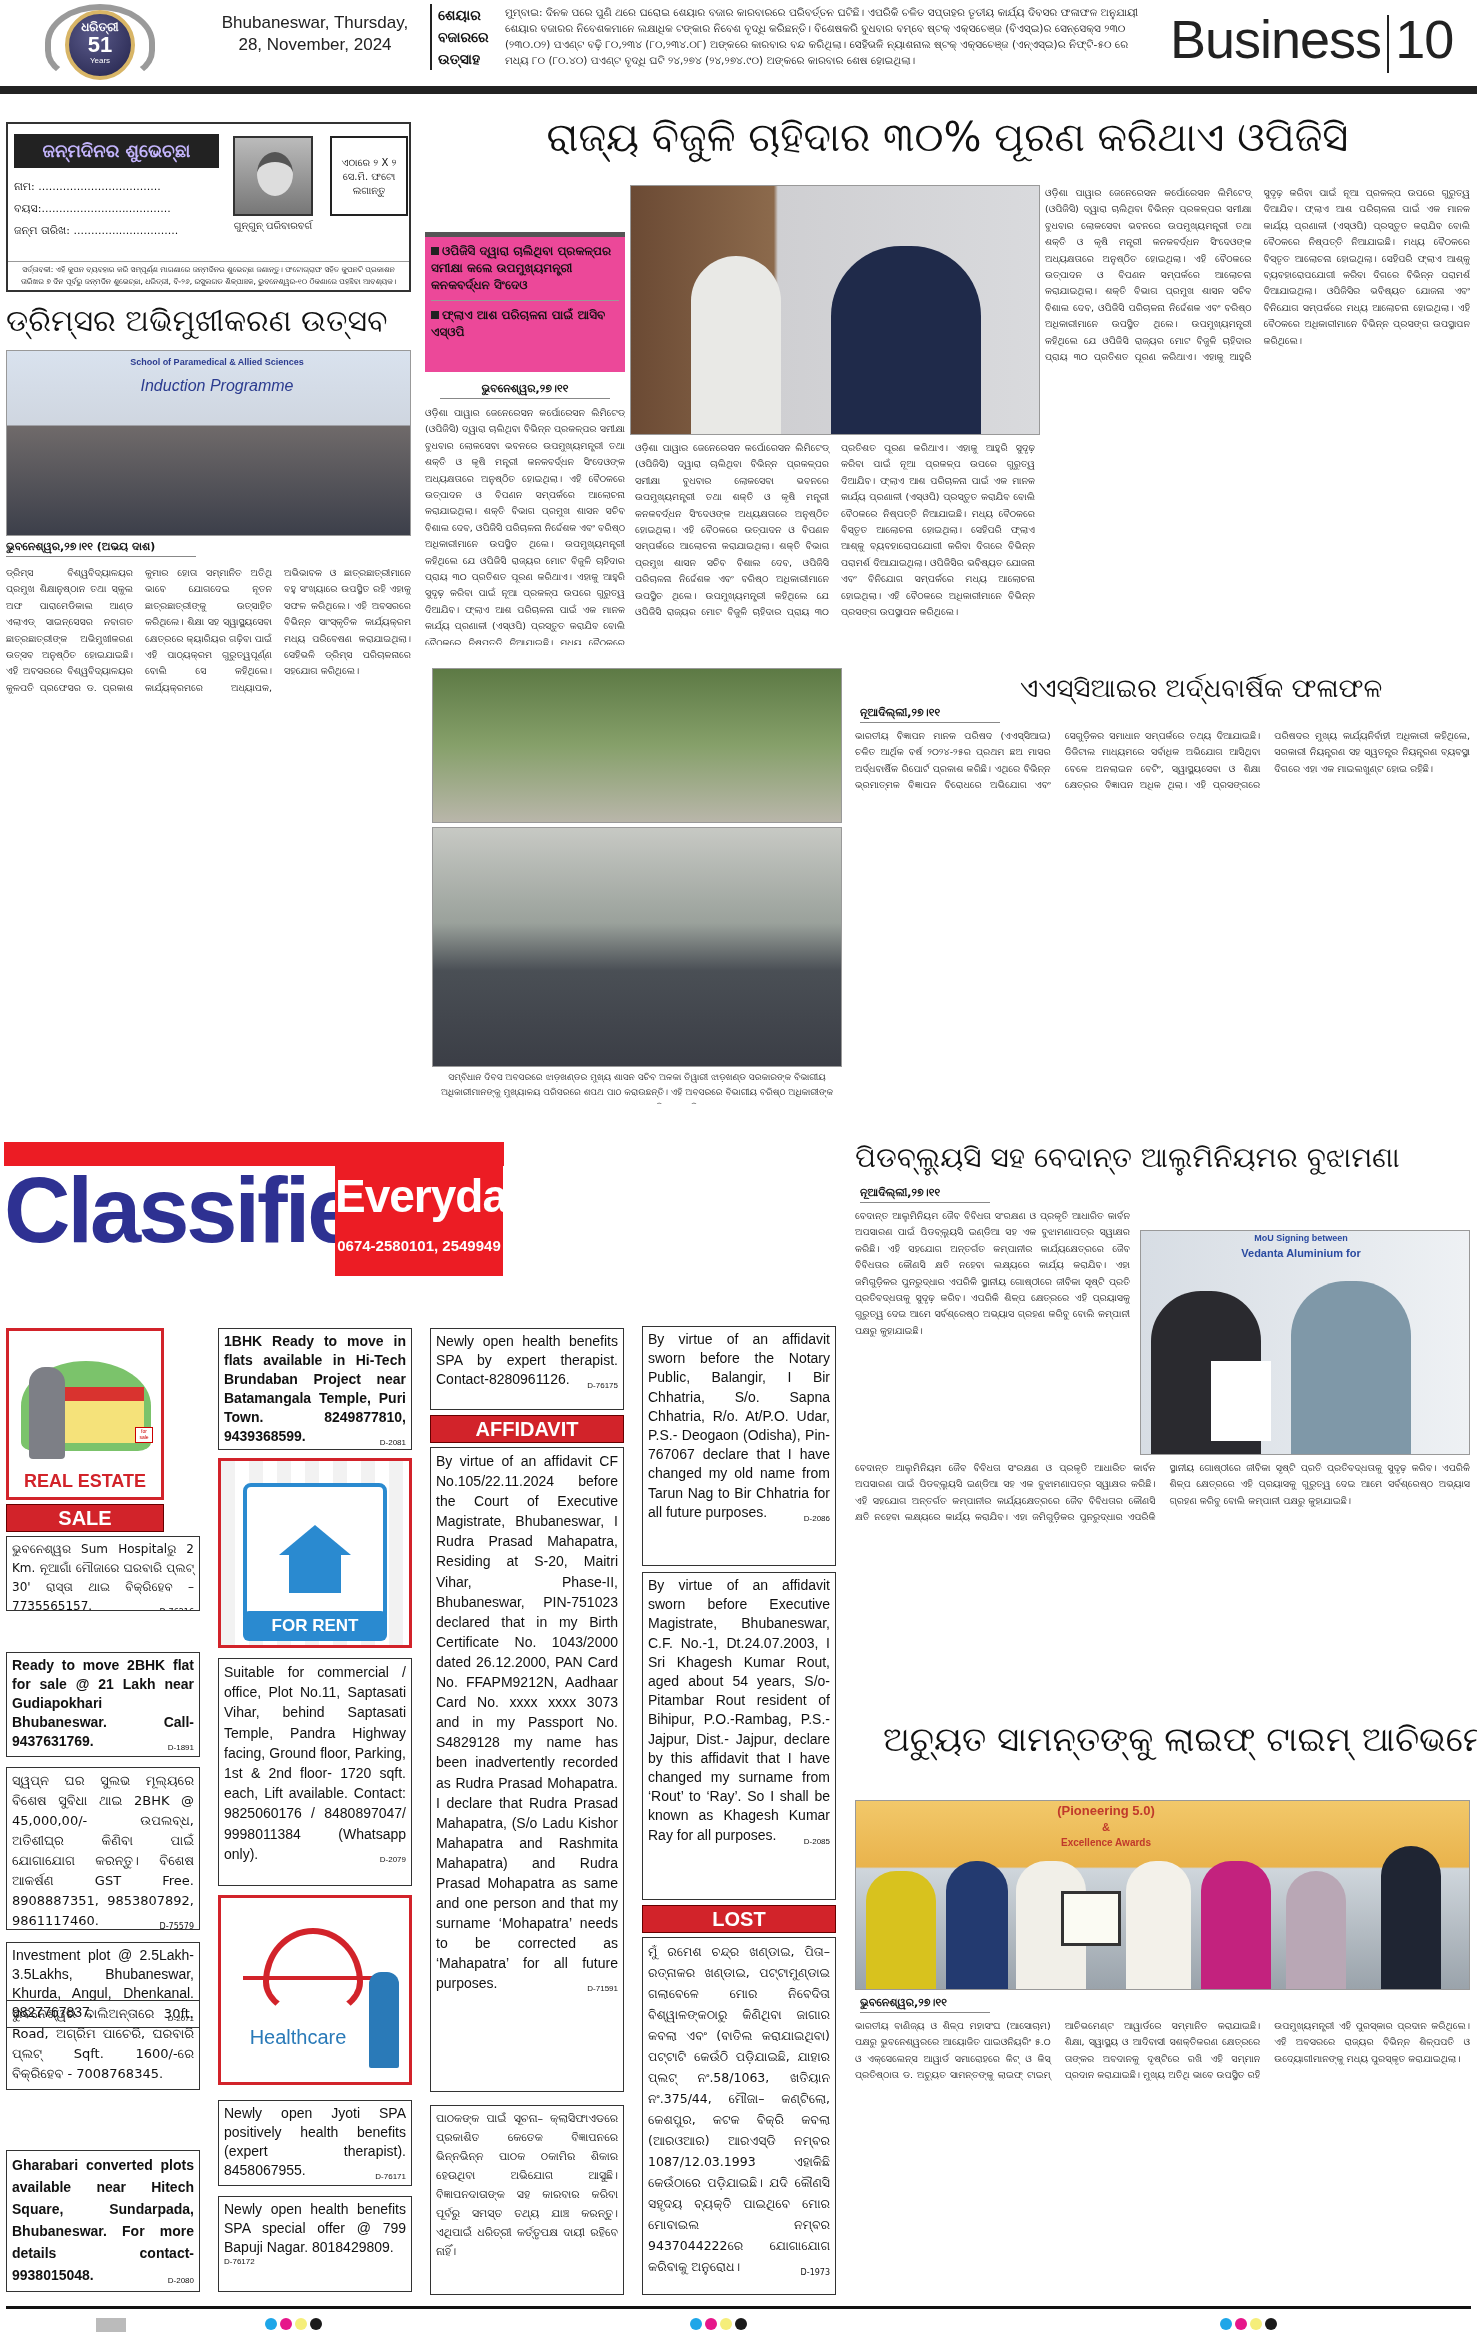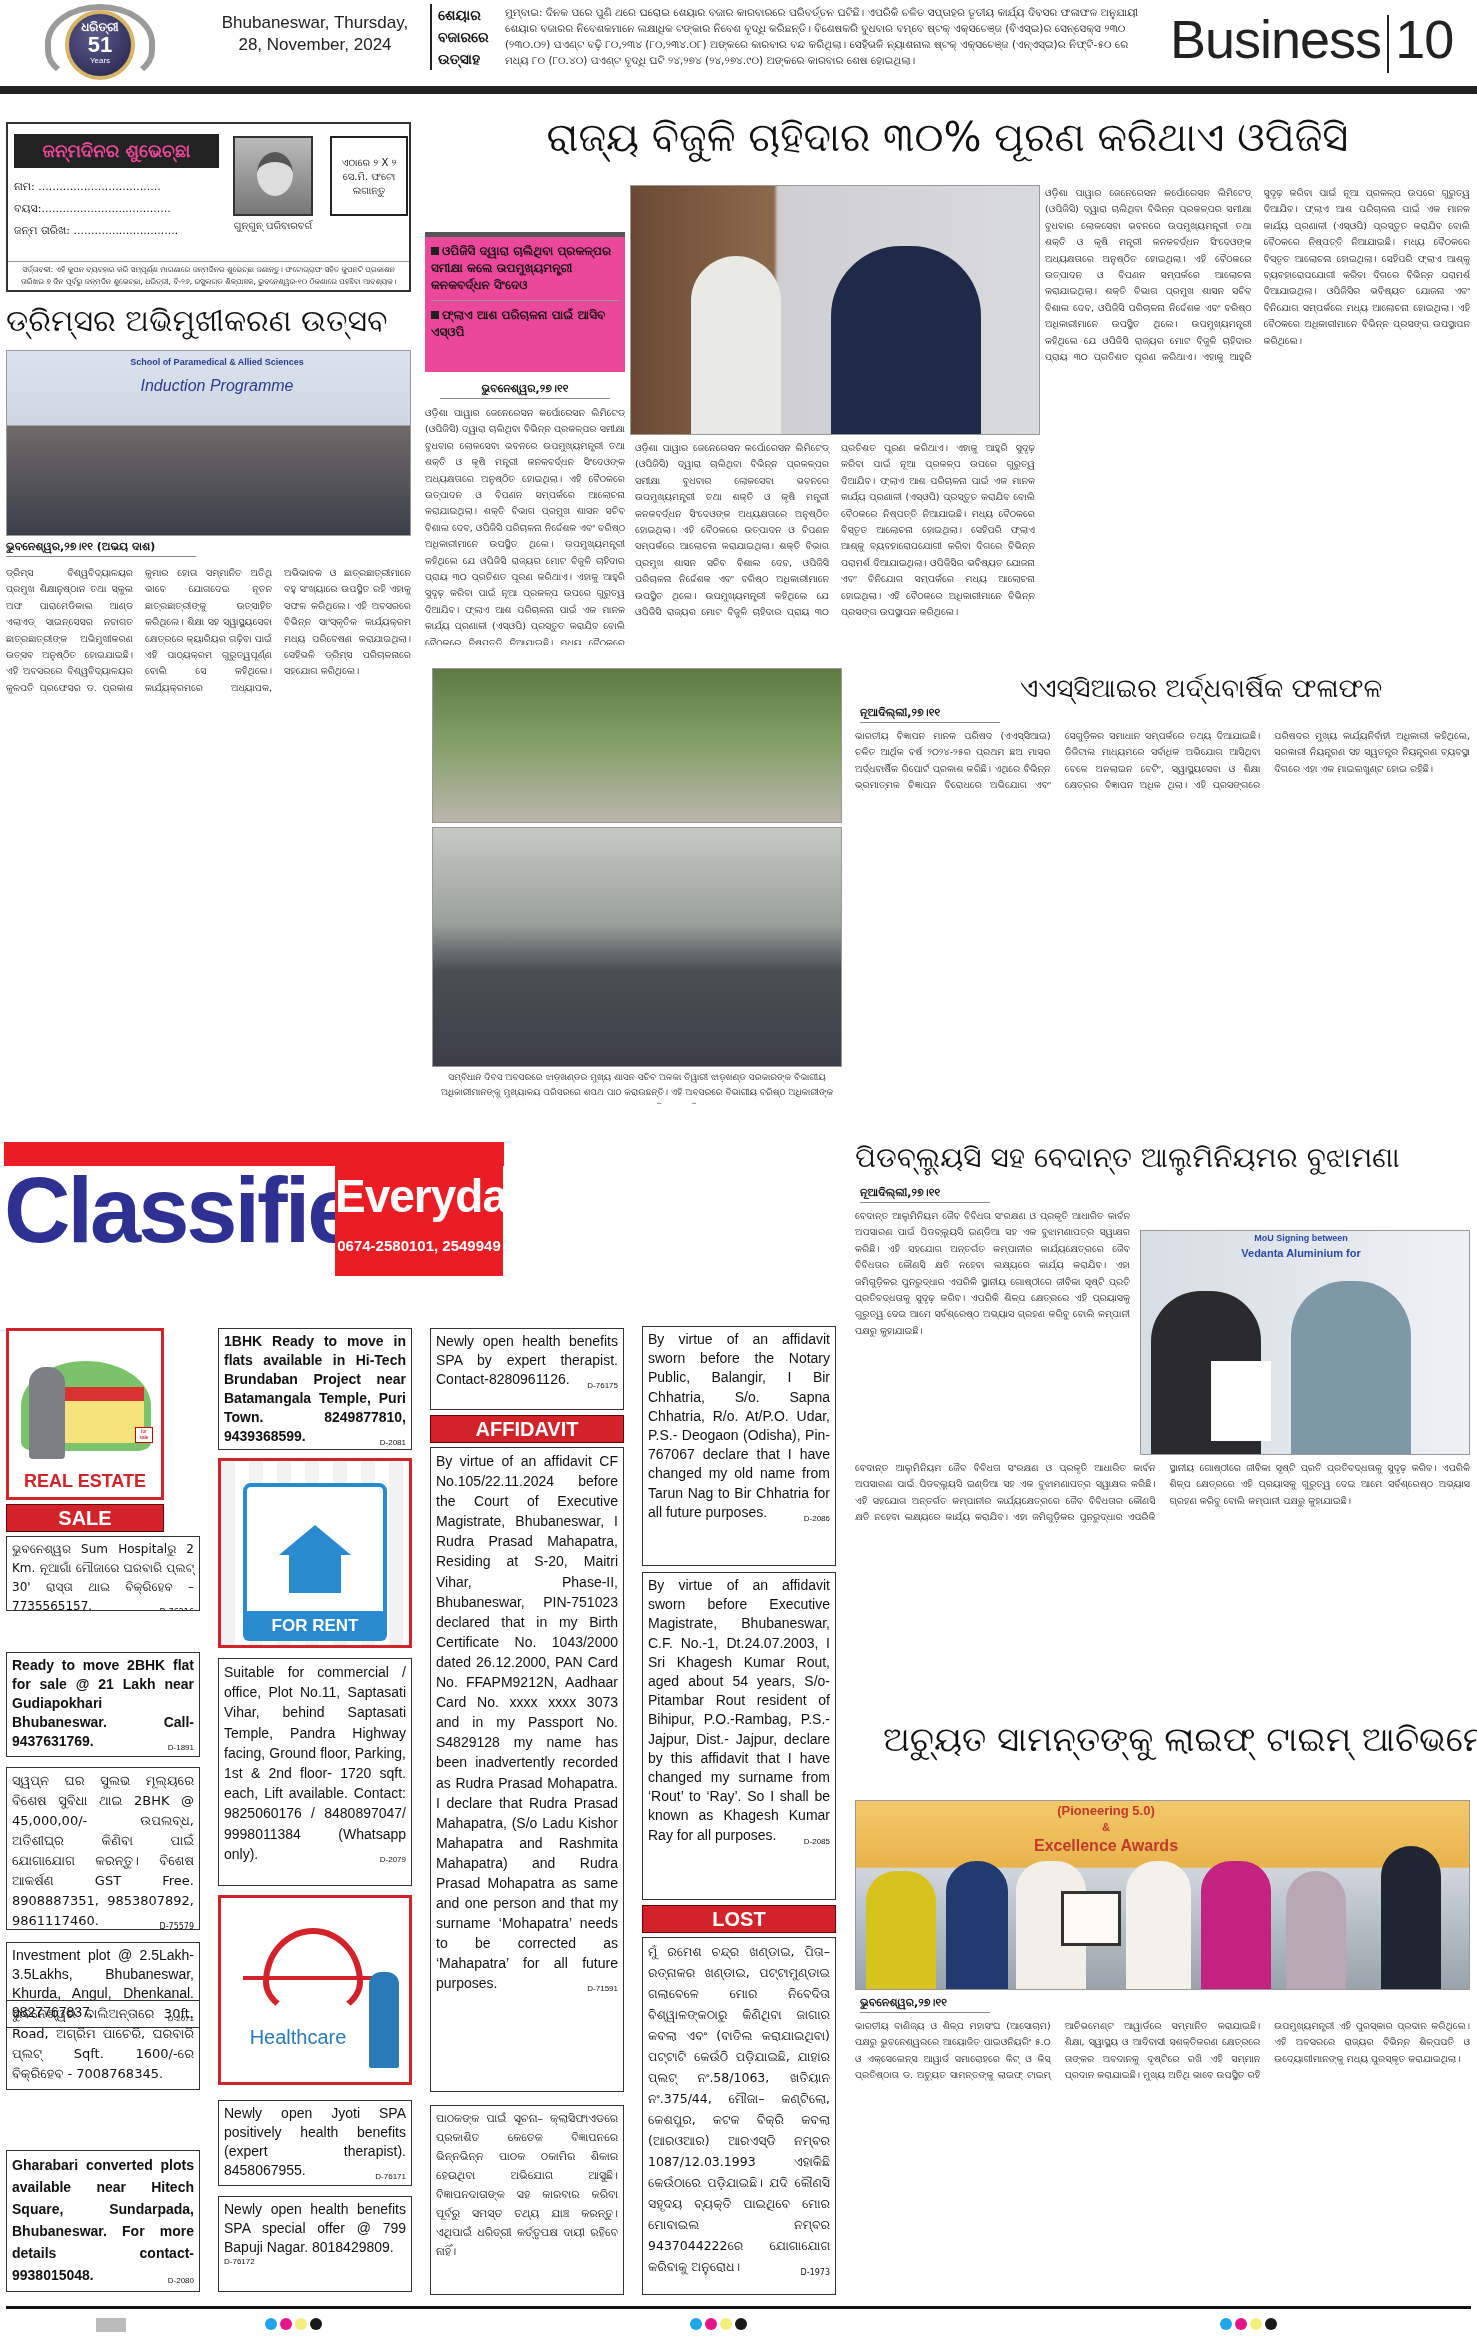--- a/index.html
+++ b/index.html
@@ -13,21 +13,21 @@
   .logo .num { font-size: 22px; font-weight: bold; line-height: 22px; }
   .logo .yrs { font-size: 8px; }
   .dateline { left: 210px; top: 12px; width: 210px; text-align: center; font-size: 17px; line-height: 22px; color: #222; }
   .market-label { left: 430px; top: 4px; width: 70px; font-size: 14px; font-weight: bold; line-height: 22px; border-left: 2px solid #222; padding-left: 6px; font-family: "DejaVu Sans", sans-serif; }
   .market-text { left: 505px; top: 4px; width: 640px; font-size: 10.5px; line-height: 16px; font-family: "DejaVu Sans", sans-serif; color: #222; }
   .section-title { left: 1170px; top: 4px; font-size: 54px; line-height: 70px; color: #222; font-family: "Liberation Sans", sans-serif; letter-spacing: -1px; }
   .section-title .sep { display: inline-block; width: 2px; height: 58px; background: #222; margin: 0 6px; vertical-align: middle; }
   .rule-top { left: 0; top: 86px; width: 1477px; height: 8px; background: #222; }
 
   .coupon { left: 6px; top: 122px; width: 405px; height: 170px; border: 2px solid #333; }
-  .coupon .banner { position: absolute; left: 6px; top: 10px; width: 205px; height: 34px; background: #222; color: #ec4899; font-size: 18px; font-weight: bold; text-align: center; line-height: 34px; font-family: "DejaVu Sans", sans-serif; }
+  .coupon .banner { position: absolute; left: 6px; top: 10px; width: 205px; height: 34px; background: #222; color: #c4b5fd; font-size: 18px; font-weight: bold; text-align: center; line-height: 34px; font-family: "DejaVu Sans", sans-serif; }
   .coupon .field { position: absolute; left: 6px; font-size: 11px; font-family: "DejaVu Sans", sans-serif; width: 205px; white-space: nowrap; overflow: hidden; }
   .coupon .photo { position: absolute; left: 225px; top: 12px; width: 80px; height: 80px; background: linear-gradient(#bbb, #777); border: 2px solid #333; }
   .coupon .photo .face { position: absolute; left: 22px; top: 14px; width: 36px; height: 44px; border-radius: 50%; background: #ddd; border-top: 10px solid #555; }
   .coupon .caption { position: absolute; left: 215px; top: 96px; width: 100px; text-align: center; font-size: 10px; line-height: 12px; font-family: "DejaVu Sans", sans-serif; }
   .coupon .slot { position: absolute; left: 322px; top: 12px; width: 78px; height: 80px; border: 2px solid #222; font-size: 10px; text-align: center; padding-top: 18px; line-height: 14px; font-family: "DejaVu Sans", sans-serif; }
   .coupon .note { position: absolute; left: 0; bottom: 0; width: 100%; border-top: 1px solid #999; font-size: 7.5px; text-align: center; line-height: 12px; padding: 2px 4px; font-family: "DejaVu Sans", sans-serif; }
 
   .headline { font-family: "DejaVu Sans", sans-serif; color: #111; white-space: nowrap; overflow: hidden; }
   .h-dreams { left: 6px; top: 298px; width: 405px; font-size: 30px; line-height: 46px; }
   .h-main { left: 425px; top: 105px; width: 1045px; font-size: 40px; line-height: 65px; text-align: center; }
@@ -187,21 +187,21 @@
   <div class="abs" style="left:10px;top:60px;width:110px;height:165px;border-radius:50px 50px 0 0;background:#2a2a2f"></div>
   <div class="abs" style="left:150px;top:50px;width:120px;height:175px;border-radius:55px 55px 0 0;background:#7f98a8"></div>
   <div class="abs" style="left:70px;top:130px;width:60px;height:80px;background:#fff"></div>
 </div>
 <div class="abs col-text" style="left:855px;top:1460px;width:615px;height:245px;column-count:2;column-gap:14px">ବେଦାନ୍ତ ଆଲୁମିନିୟମ ଜୈବ ବିବିଧତା ସଂରକ୍ଷଣ ଓ ପ୍ରକୃତି ଆଧାରିତ କାର୍ବନ ଅପସାରଣ ପାଇଁ ପିଡବ୍ଲ୍ୟୁସି ଇଣ୍ଡିଆ ସହ ଏକ ବୁଝାମଣାପତ୍ର ସ୍ୱାକ୍ଷର କରିଛି। ଏହି ସହଯୋଗ ଅନ୍ତର୍ଗତ କମ୍ପାନୀର କାର୍ଯ୍ୟକ୍ଷେତ୍ରରେ ଜୈବ ବିବିଧତାର କୌଣସି କ୍ଷତି ନହେବା ଲକ୍ଷ୍ୟରେ କାର୍ଯ୍ୟ କରାଯିବ। ଏହା ଜମିଗୁଡ଼ିକର ପୁନରୁଦ୍ଧାର ଏପରିକି ସ୍ଥାନୀୟ ଗୋଷ୍ଠୀରେ ଜୀବିକା ସୃଷ୍ଟି ପ୍ରତି ପ୍ରତିବଦ୍ଧତାକୁ ସୁଦୃଢ଼ କରିବ। ଏପରିକି ଶିଳ୍ପ କ୍ଷେତ୍ରରେ ଏହି ପ୍ରୟାସକୁ ଗୁରୁତ୍ୱ ଦେଇ ଆମେ ସର୍ବଶ୍ରେଷ୍ଠ ଅଭ୍ୟାସ ଗ୍ରହଣ କରିବୁ ବୋଲି କମ୍ପାନୀ ପକ୍ଷରୁ କୁହାଯାଇଛି।</div>
 
 <div class="abs headline h-achyut">ଅଚ୍ୟୁତ ସାମନ୍ତଙ୍କୁ ଲାଇଫ୍ ଟାଇମ୍ ଆଚିଭମେଣ୍ଟ ଆୱାର୍ଡ</div>
 <div class="abs photo-box" style="left:855px;top:1800px;width:615px;height:190px;background:linear-gradient(180deg,#f2c86a 0%,#e9b34c 35%,#cfd6dc 36%,#9aa3ab 100%);">
   <div class="abs" style="left:150px;top:2px;width:200px;text-align:center;font-size:13px;color:#c0392b;font-weight:bold">(Pioneering 5.0)</div>
   <div class="abs" style="left:150px;top:20px;width:200px;text-align:center;font-size:11px;color:#c0392b;font-weight:bold">&amp;</div>
-  <div class="abs" style="left:150px;top:36px;width:200px;text-align:center;font-size:16px;color:#c0392b;font-weight:bold">Excellence Awards</div>
+  <div class="abs" style="left:150px;top:36px;width:200px;text-align:center;font-size:10px;color:#c0392b;font-weight:bold">Excellence Awards</div>
   <div class="abs" style="left:10px;top:70px;width:70px;height:120px;border-radius:30px 30px 0 0;background:#d8c21e"></div>
   <div class="abs" style="left:90px;top:60px;width:62px;height:130px;border-radius:30px 30px 0 0;background:#233a70"></div>
   <div class="abs" style="left:160px;top:60px;width:70px;height:130px;border-radius:30px 30px 0 0;background:#f1efe8"></div>
   <div class="abs" style="left:205px;top:90px;width:60px;height:55px;background:#fbfbf3;border:3px solid #333"></div>
   <div class="abs" style="left:270px;top:60px;width:65px;height:130px;border-radius:30px 30px 0 0;background:#f3f1ea"></div>
   <div class="abs" style="left:345px;top:60px;width:70px;height:130px;border-radius:30px 30px 0 0;background:#c3227e"></div>
   <div class="abs" style="left:430px;top:70px;width:60px;height:120px;border-radius:30px 30px 0 0;background:#b9a7b5"></div>
   <div class="abs" style="left:525px;top:45px;width:60px;height:145px;border-radius:30px 30px 0 0;background:#1f2533"></div>
 </div>
 <div class="abs dateline-small" style="left:860px;top:1996px;width:130px">ଭୁବନେଶ୍ୱର,୨୭।୧୧</div>

